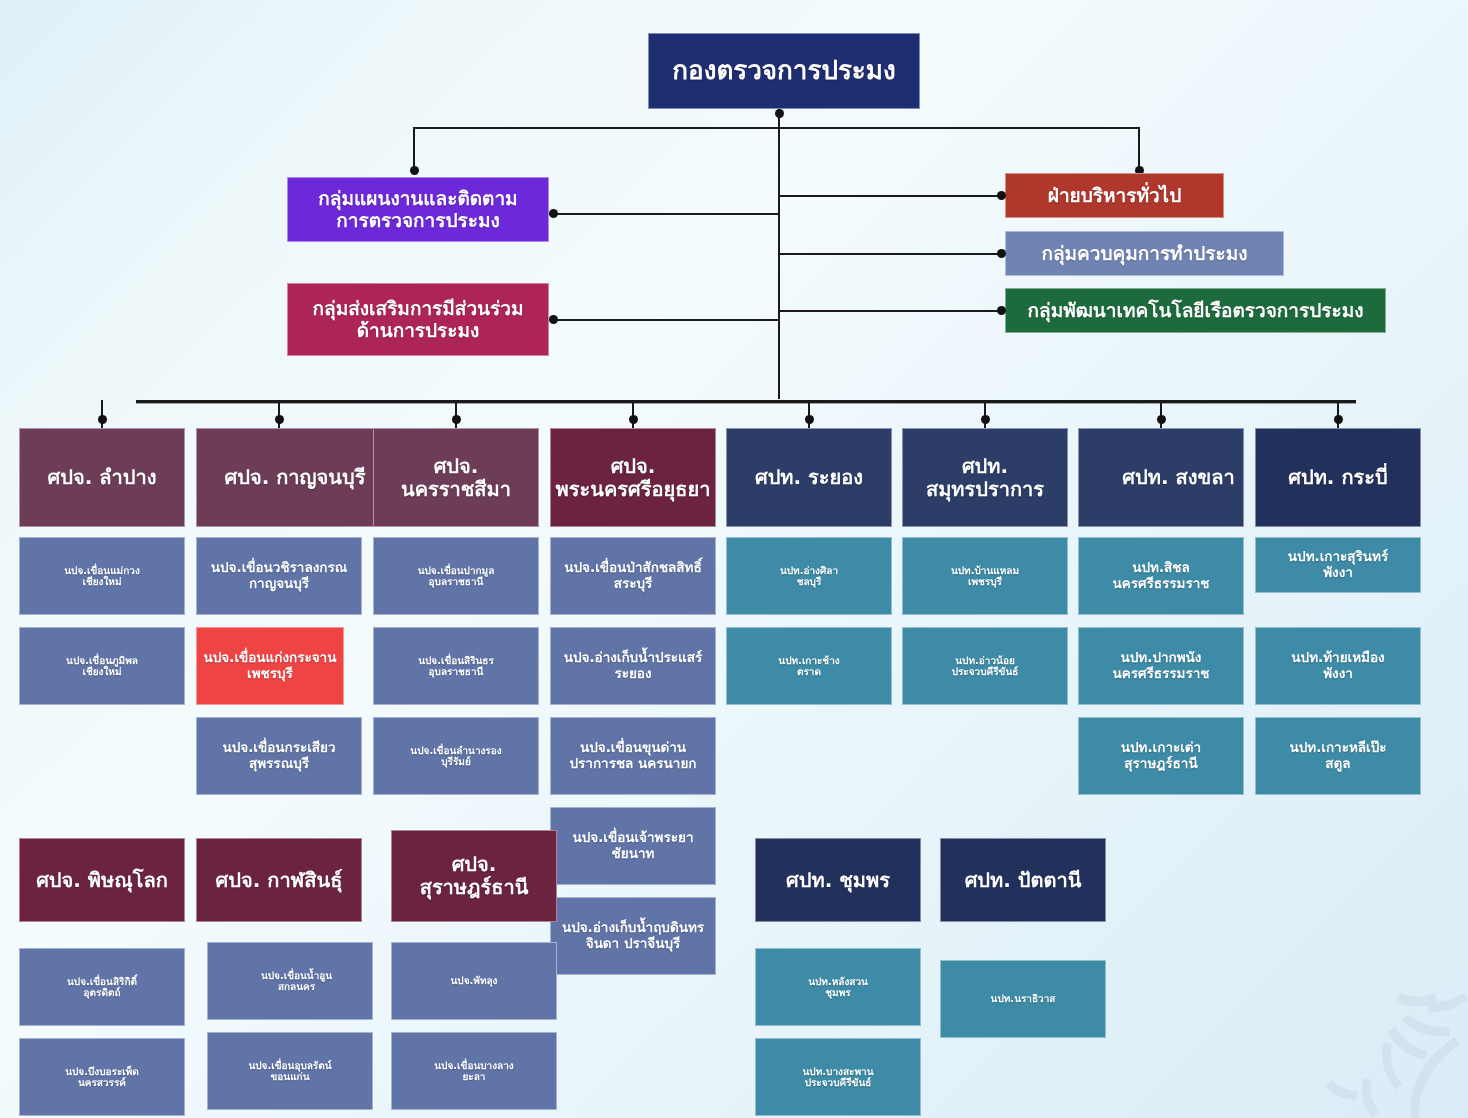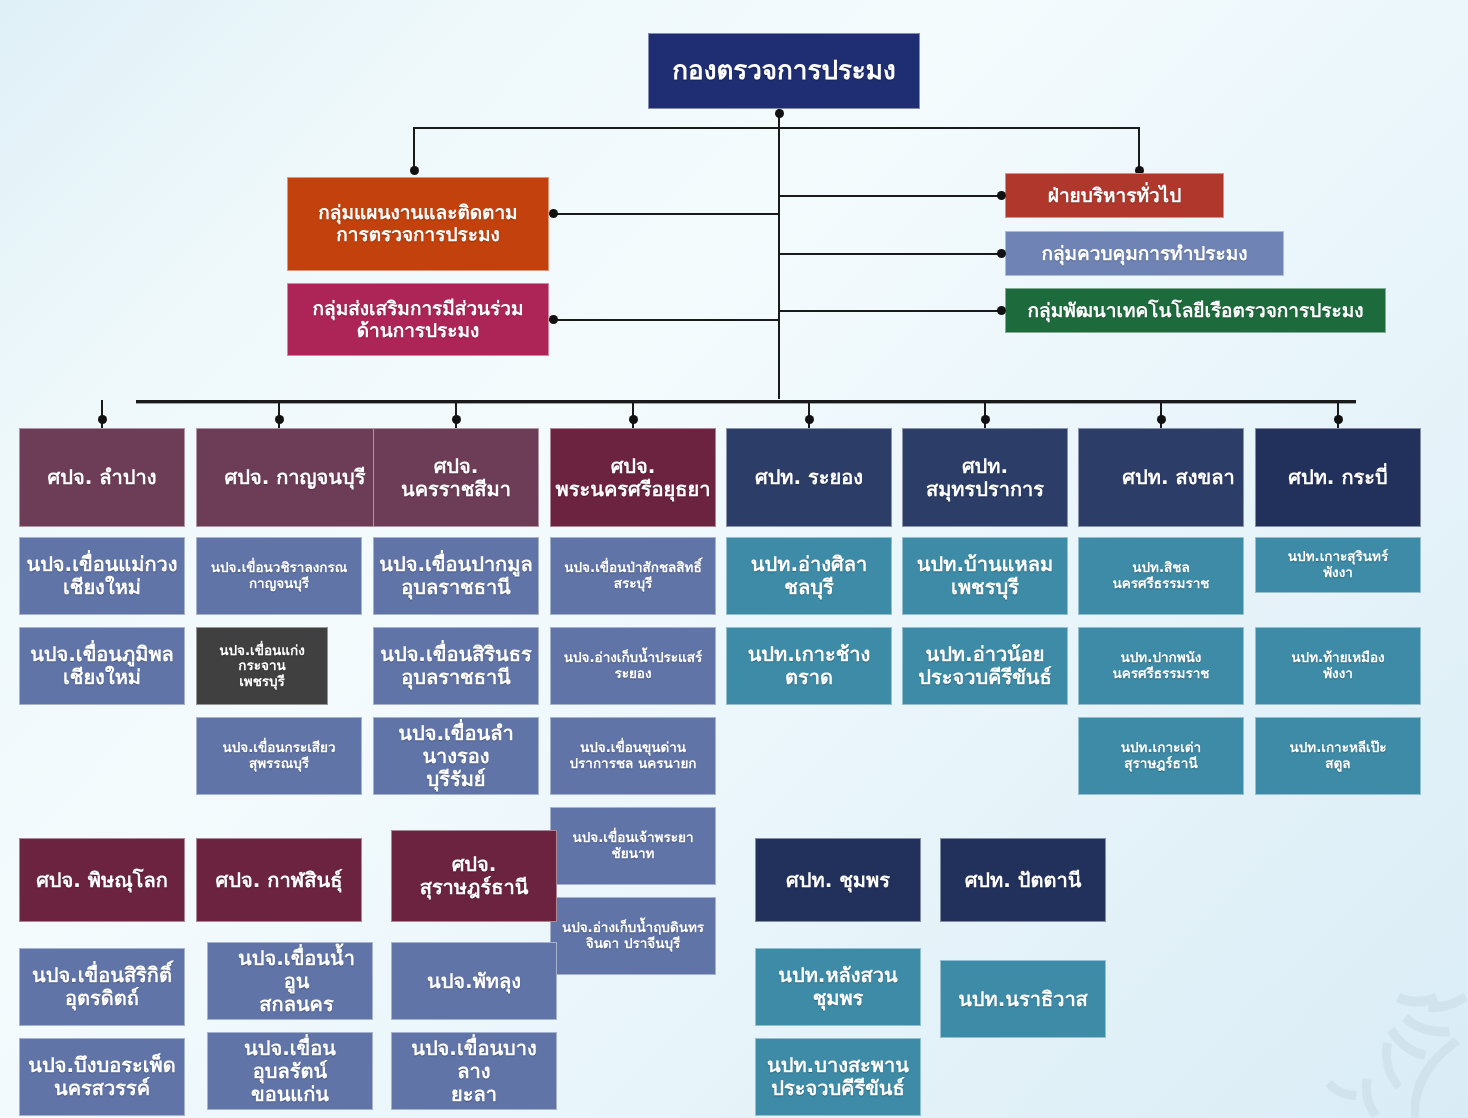--- a/index.html
+++ b/index.html
@@ -21,42 +21,42 @@
     line-height:1.15;
     padding:2px 5px;
     border:1px solid rgba(255,255,255,.45);
     text-shadow:0 1px 1px rgba(0,0,0,.28);
     white-space:pre-line;
     font-weight:600;
   }
   .lvl0{font-size:26px;font-weight:700;}
   .lvl1{font-size:19px;}
   .unit{font-size:20px;}
-  .leaf{font-size:20px;font-weight:600;}
+  .leaf{font-size:10px;font-weight:600;}
   .leaf.sm{font-size:13.5px;}
 
   .line{position:absolute;background:#1a1a1a;}
   .hline{height:2px;}
   .vline{width:2px;}
   .dot{position:absolute;width:9px;height:9px;border-radius:50%;background:#111;}
   .bus{position:absolute;height:3px;background:#1a1a1a;box-shadow:0 1px 0 rgba(0,0,0,.35);}
 </style>
 </head>
 <body>
 
 <div id="canvas">
     <div class="box lvl0" style="left: 648px; top: 33px; width: 272px; height: 76px; background: rgb(31, 45, 114);">กองตรวจการประมง</div>
     <div class="line vline" style="left:778px;top:109px;height:290px;"></div>
     <div class="dot" style="left:774.5px;top:108.5px;"></div>
     <div class="line hline" style="left:414px;top:127px;width:725px;"></div>
     <div class="line vline" style="left:413px;top:127px;height:43px;"></div>
     <div class="line vline" style="left:1138px;top:127px;height:43px;"></div>
     <div class="dot" style="left:409.5px;top:165.5px;"></div>
     <div class="dot" style="left:1134.5px;top:165.5px;"></div>
-    <div class="box lvl1" style="left:287px;top:177px;width:262px;height:94px;background:#c2410c;">กลุ่มแผนงานและติดตาม
+    <div class="box lvl1" style="left:287px;top:177px;width:262px;height:65px;background:#6d28d9;">กลุ่มแผนงานและติดตาม
 การตรวจการประมง</div>
     <div class="line hline" style="left:549px;top:212.5px;width:230px;"></div>
     <div class="dot" style="left:548.5px;top:209px;"></div>
     <div class="box lvl1" style="left:287px;top:283px;width:262px;height:73px;background:#ad2456;">กลุ่มส่งเสริมการมีส่วนร่วม
 ด้านการประมง</div>
     <div class="line hline" style="left:549px;top:318.5px;width:230px;"></div>
     <div class="dot" style="left:548.5px;top:315px;"></div>
     <div class="box lvl1" style="left:1005px;top:173px;width:219px;height:45px;background:#b0372b;">ฝ่ายบริหารทั่วไป</div>
     <div class="line hline" style="left:779px;top:194.5px;width:226px;"></div>
     <div class="dot" style="left:996.5px;top:191px;"></div>
@@ -93,21 +93,21 @@
     <div class="dot" style="left:1156.5px;top:414.5px;"></div>
     <div class="box unit" style="left:1255px;top:428px;width:166px;height:99px;background:#22305c;">ศปท. กระบี่</div>
     <div class="line vline" style="left:1337px;top:400px;height:28px;"></div>
     <div class="dot" style="left:1333.5px;top:414.5px;"></div>
     <div class="box leaf " style="left:19px;top:537px;width:166px;height:78px;background:#6074a8;">นปจ.เขื่อนแม่กวง
 เชียงใหม่</div>
     <div class="box leaf " style="left:19px;top:627px;width:166px;height:78px;background:#6074a8;">นปจ.เขื่อนภูมิพล
 เชียงใหม่</div>
     <div class="box leaf sm" style="left:196px;top:537px;width:166px;height:78px;background:#6074a8;">นปจ.เขื่อนวชิราลงกรณ
 กาญจนบุรี</div>
-    <div class="box leaf sm" style="left:196px;top:627px;width:132px;height:78px;background:#404040;">นปจ.เขื่อนแก่งกระจาน
+    <div class="box leaf sm" style="left:196px;top:627px;width:148px;height:78px;background:#ef4444;">นปจ.เขื่อนแก่งกระจาน
 เพชรบุรี</div>
     <div class="box leaf sm" style="left:196px;top:717px;width:166px;height:78px;background:#6074a8;">นปจ.เขื่อนกระเสียว
 สุพรรณบุรี</div>
     <div class="box leaf " style="left:373px;top:537px;width:166px;height:78px;background:#6074a8;">นปจ.เขื่อนปากมูล
 อุบลราชธานี</div>
     <div class="box leaf " style="left:373px;top:627px;width:166px;height:78px;background:#6074a8;">นปจ.เขื่อนสิรินธร
 อุบลราชธานี</div>
     <div class="box leaf " style="left:373px;top:717px;width:166px;height:78px;background:#6074a8;">นปจ.เขื่อนลำนางรอง
 บุรีรัมย์</div>
     <div class="box leaf sm" style="left:550px;top:537px;width:166px;height:78px;background:#6074a8;">นปจ.เขื่อนป่าสักชลสิทธิ์

